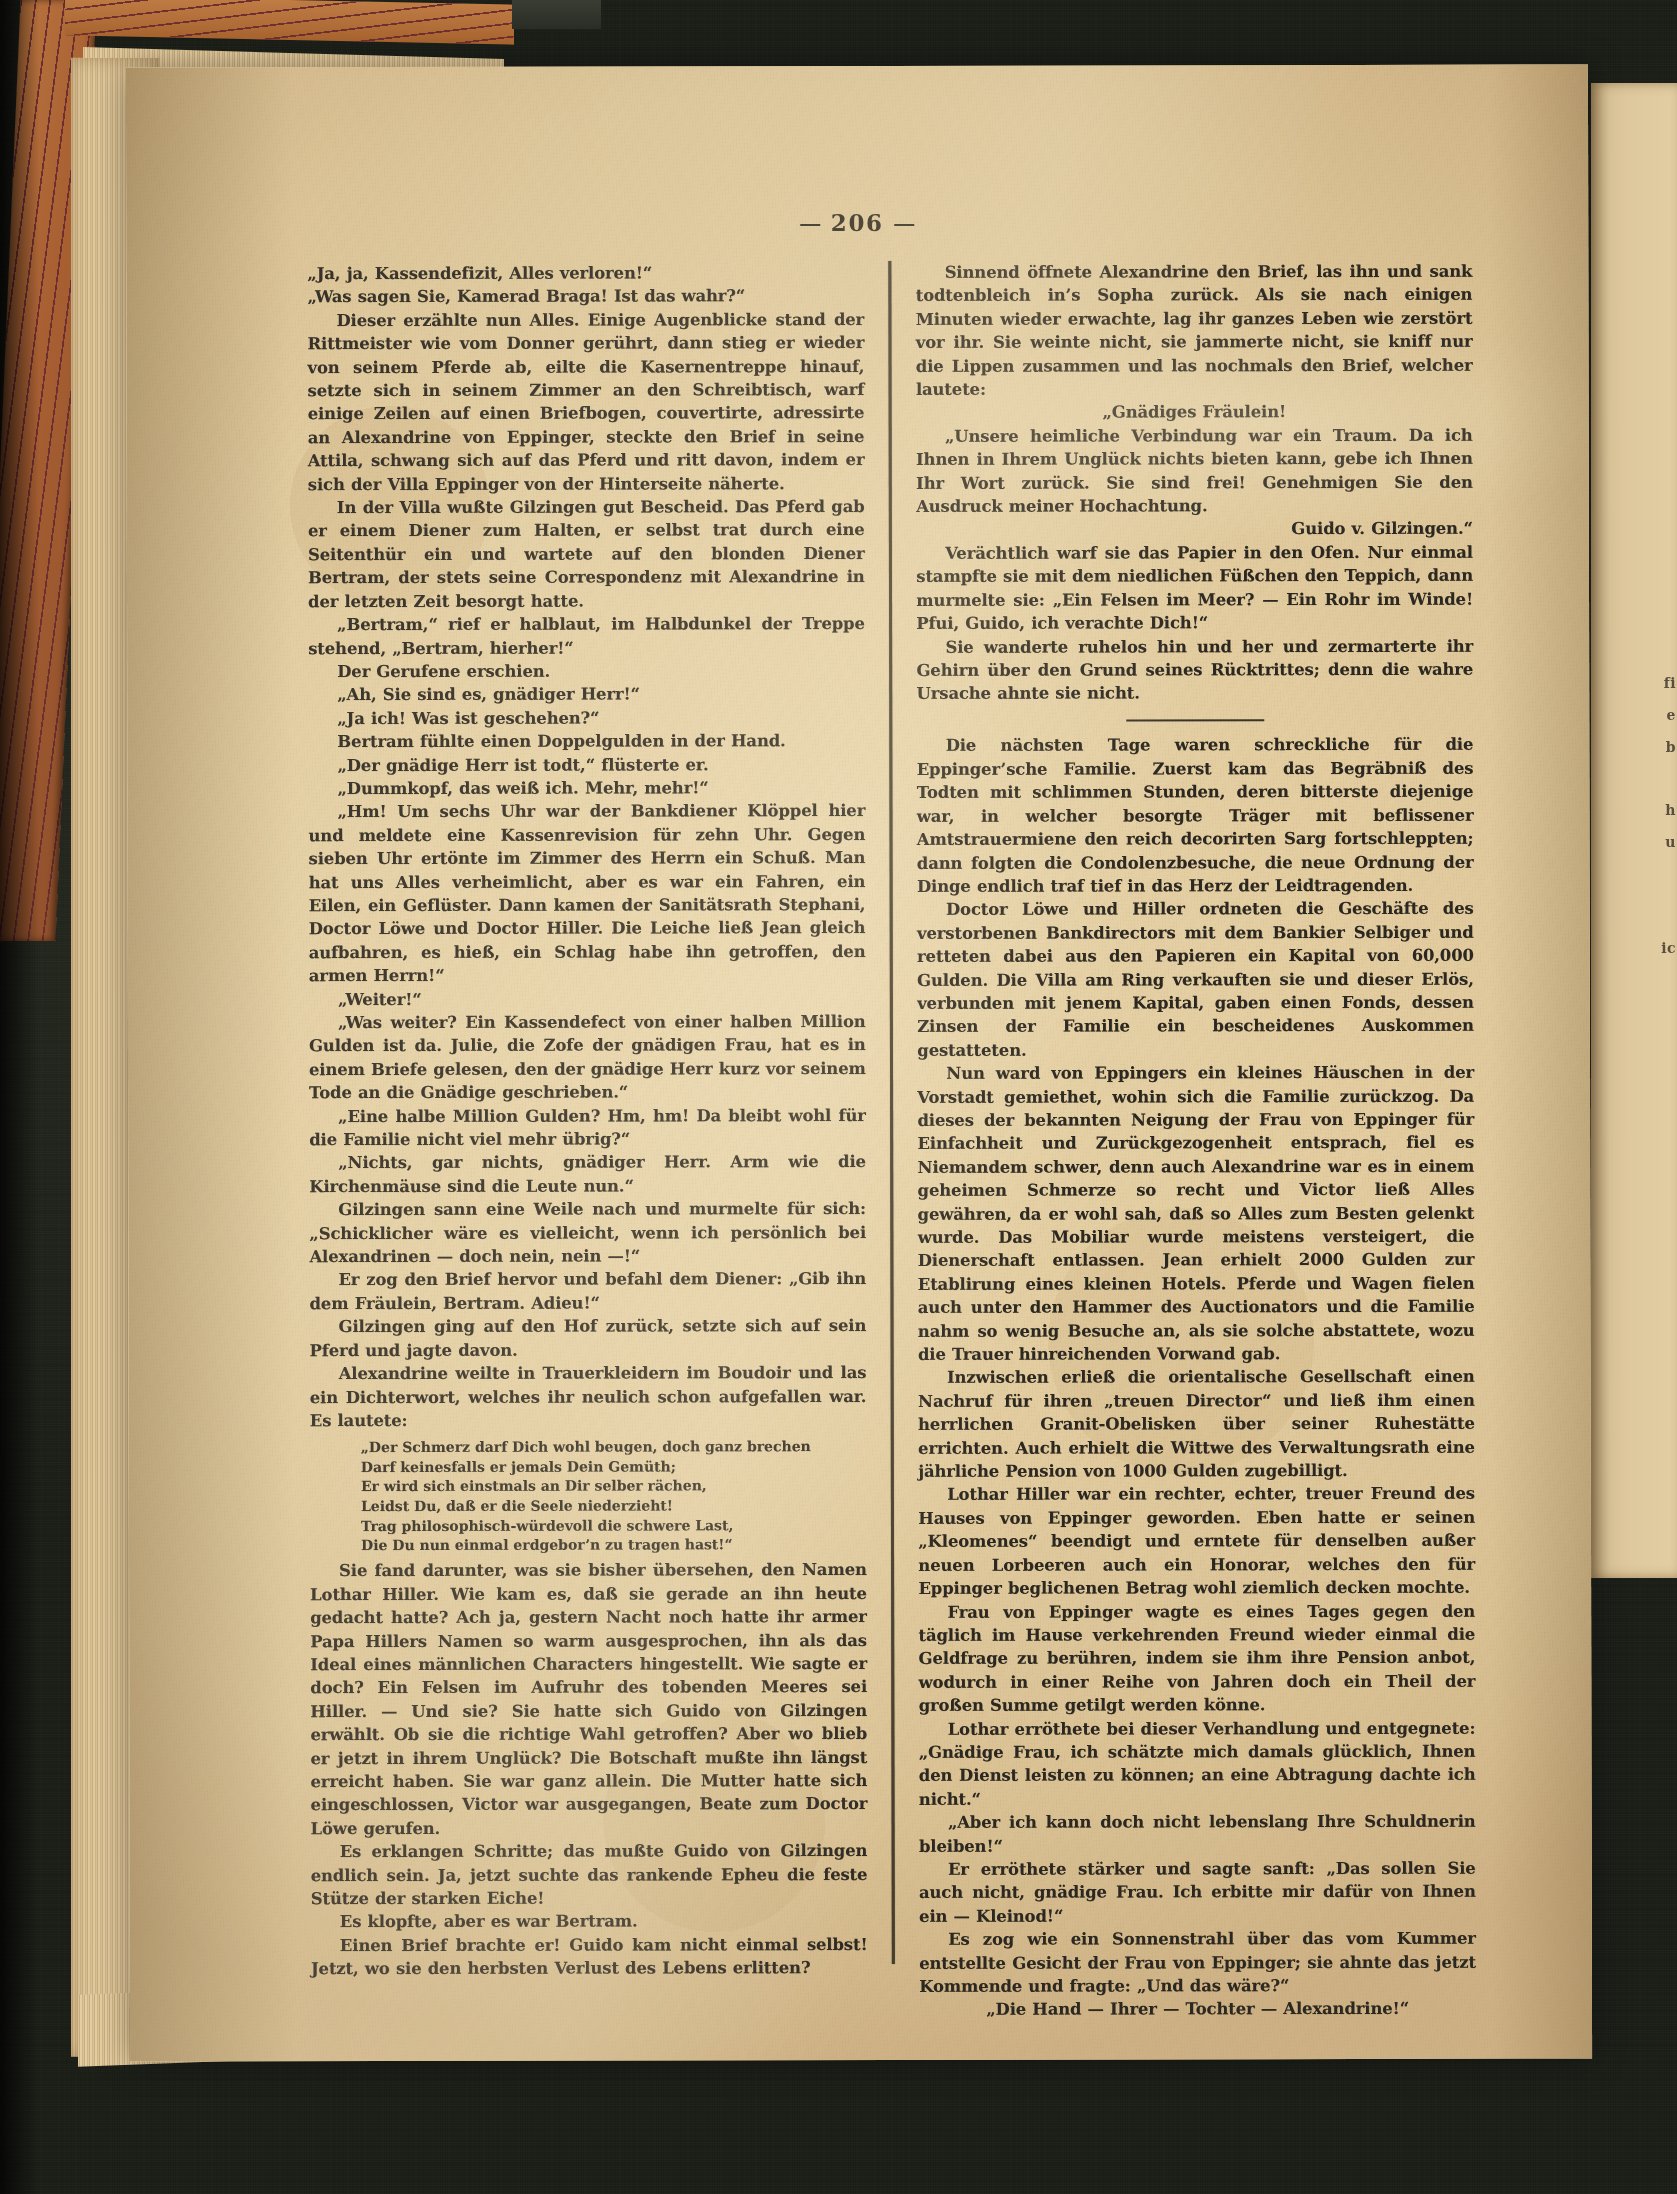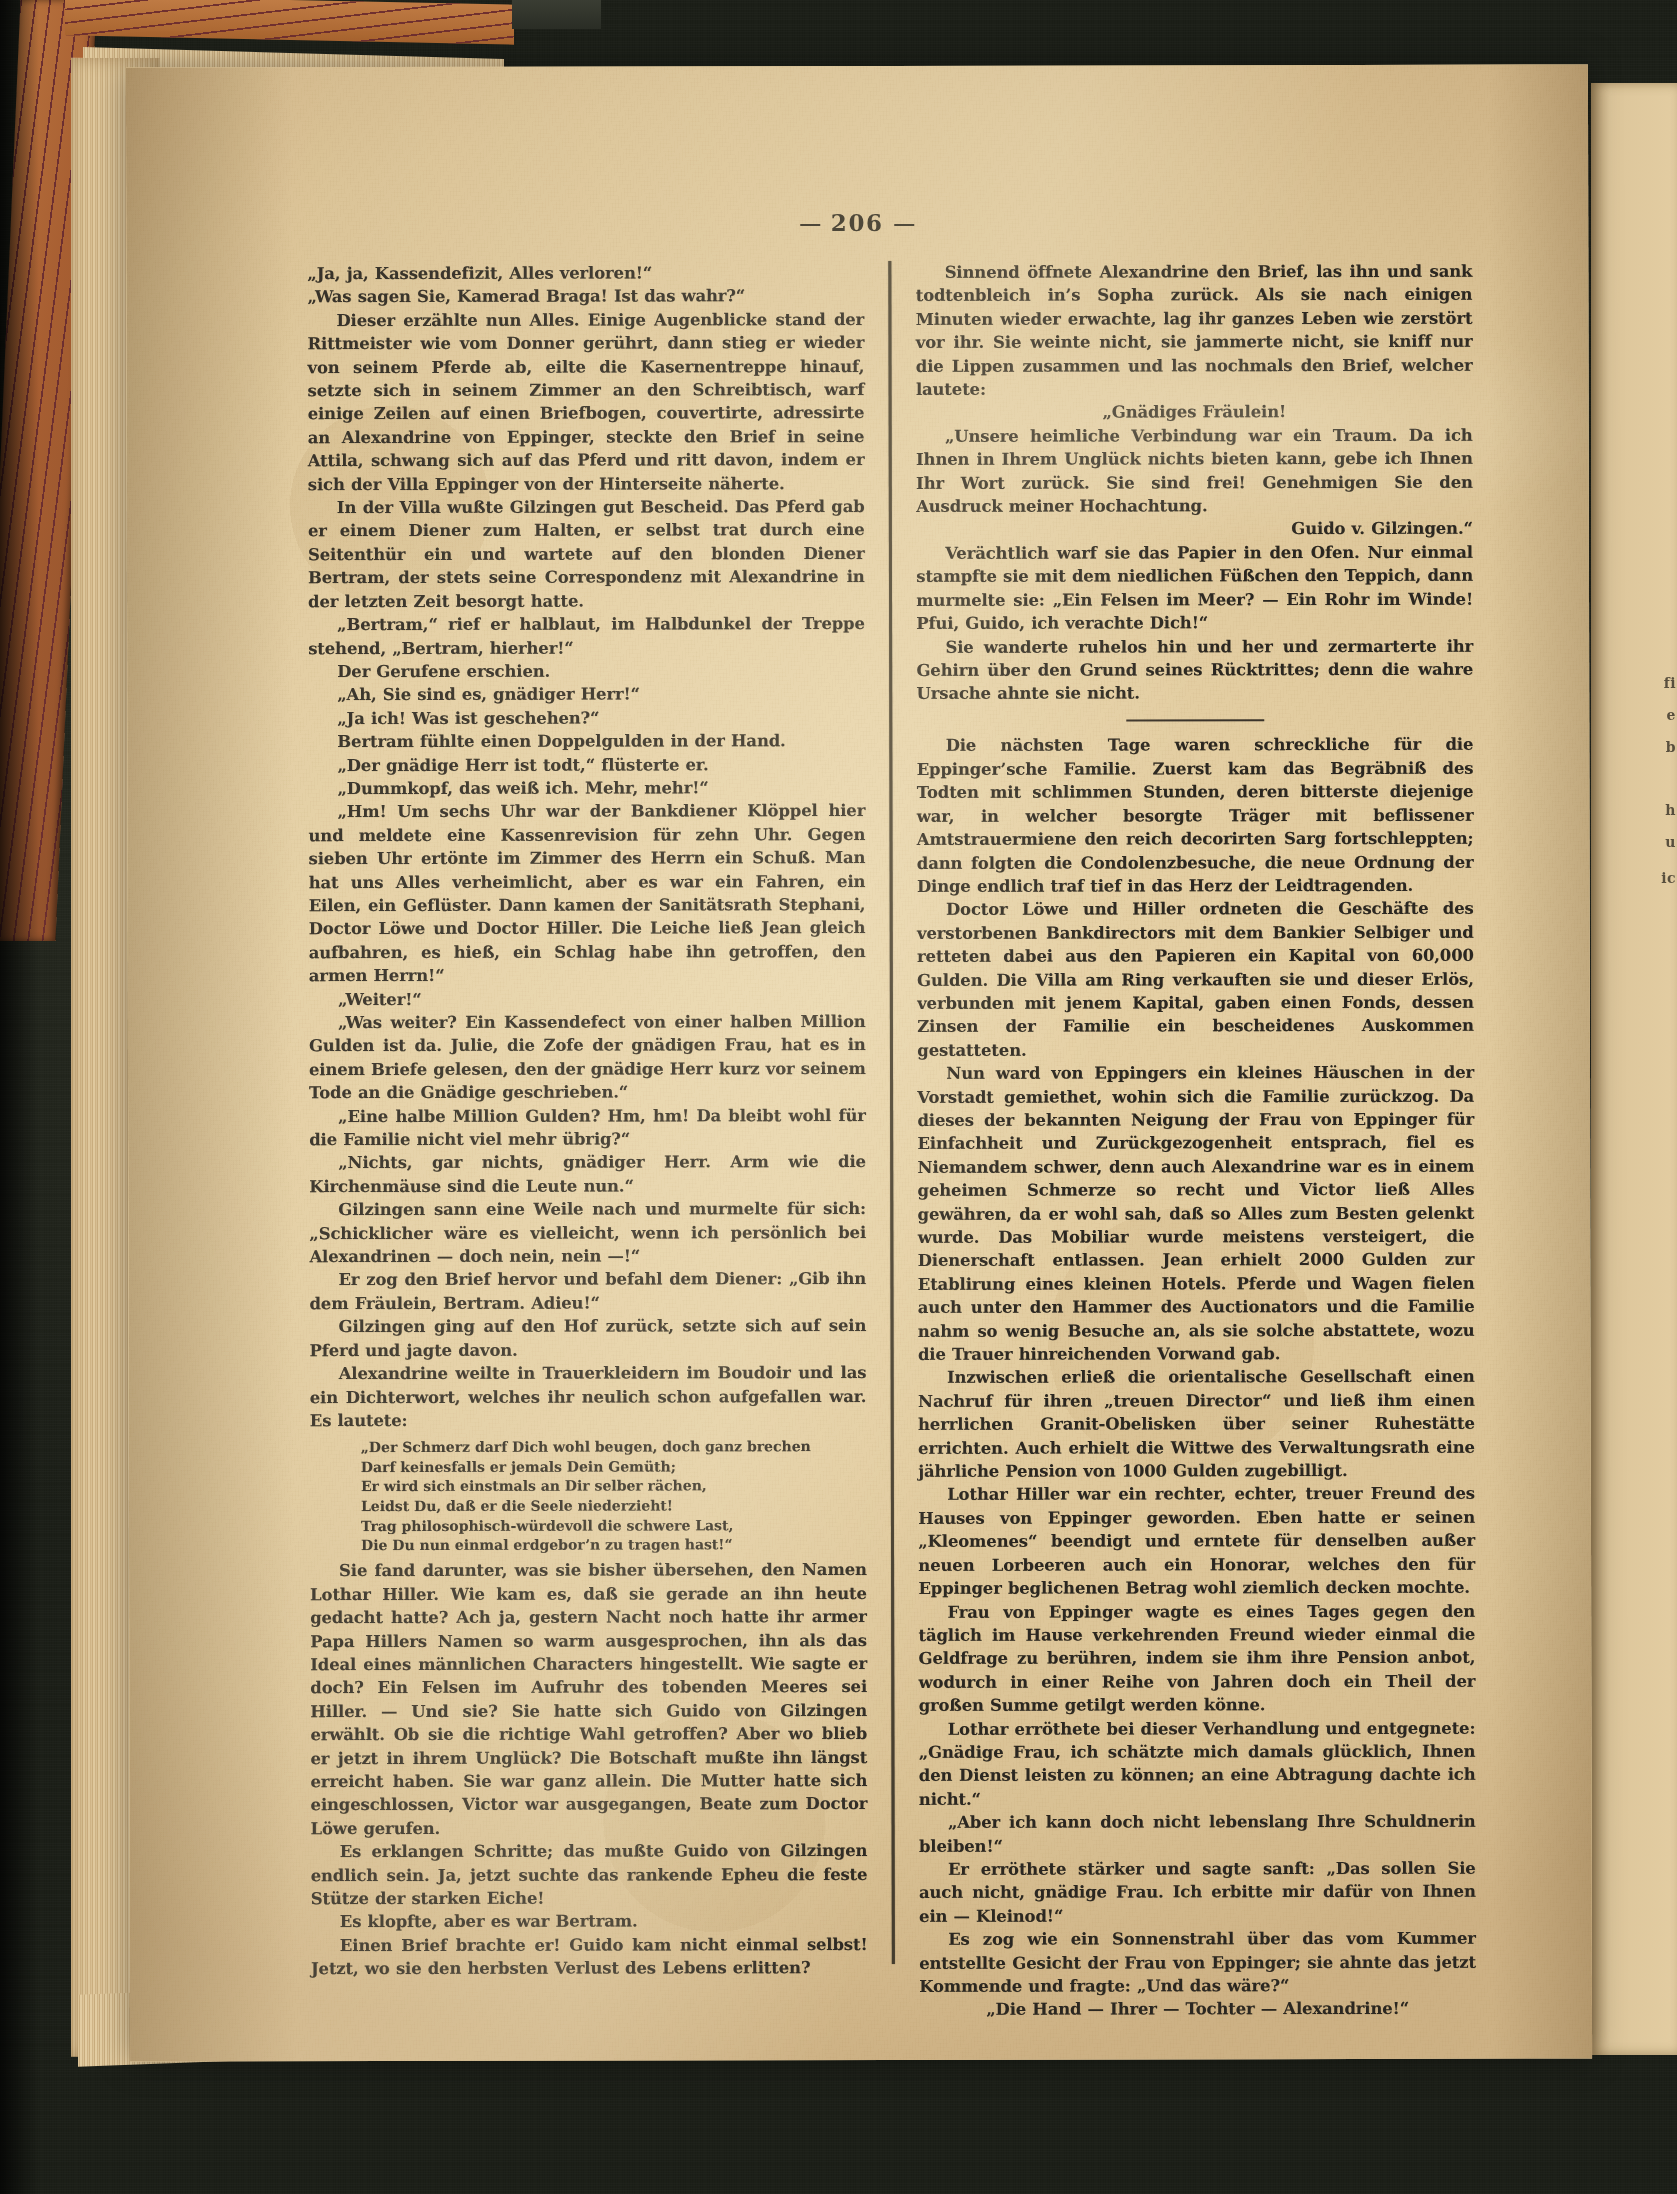--- a/index.html
+++ b/index.html
@@ -100,21 +100,21 @@
     pointer-events:none;
   }
   .page-fore-shadow{
     position:absolute;right:0;top:0;width:100px;height:100%;
     background:linear-gradient(270deg, rgba(90,62,25,.22), rgba(90,62,25,0));
     pointer-events:none;
   }
 
   
   .next-page{
-    position:absolute;left:1591px;top:83px;width:87px;height:1972px;
+    position:absolute;left:1591px;top:83px;width:87px;height:1495px;
     background:linear-gradient(90deg,#c9ae80 0%, #ddc69b 22%, #e3cda2 100%);
     box-shadow:inset 4.4px 0 12.2px rgba(80,55,20,.45);
     overflow:hidden;
   }
   .next-page .ghost{
     position:absolute;right:2.2px;
     color:#3b3428;font-size:14px;line-height:1;
     font-family:"DejaVu Serif","Liberation Serif",serif;
     font-weight:700;letter-spacing:0.3px;opacity:.82;
   }
@@ -202,21 +202,21 @@
 <div class="page-edges-top"></div>
 <div class="page-edges"></div>
 <div class="page-edges-bottom"></div>
 
 <div class="next-page">
   <div class="ghost" style="top:593px">fi</div>
   <div class="ghost" style="top:625px">e</div>
   <div class="ghost" style="top:657px">b</div>
   <div class="ghost" style="top:720px">h</div>
   <div class="ghost" style="top:752px">u</div>
-  <div class="ghost" style="top:788px">ic</div>
+  <div class="ghost" style="top:858px">ic</div>
 </div>
 
 <div class="page">
   <div class="page-grain"></div>
 
   <div class="content">
 
     <div class="folio">
       <span class="rule"></span><span>206</span><span class="rule"></span>
     </div>

